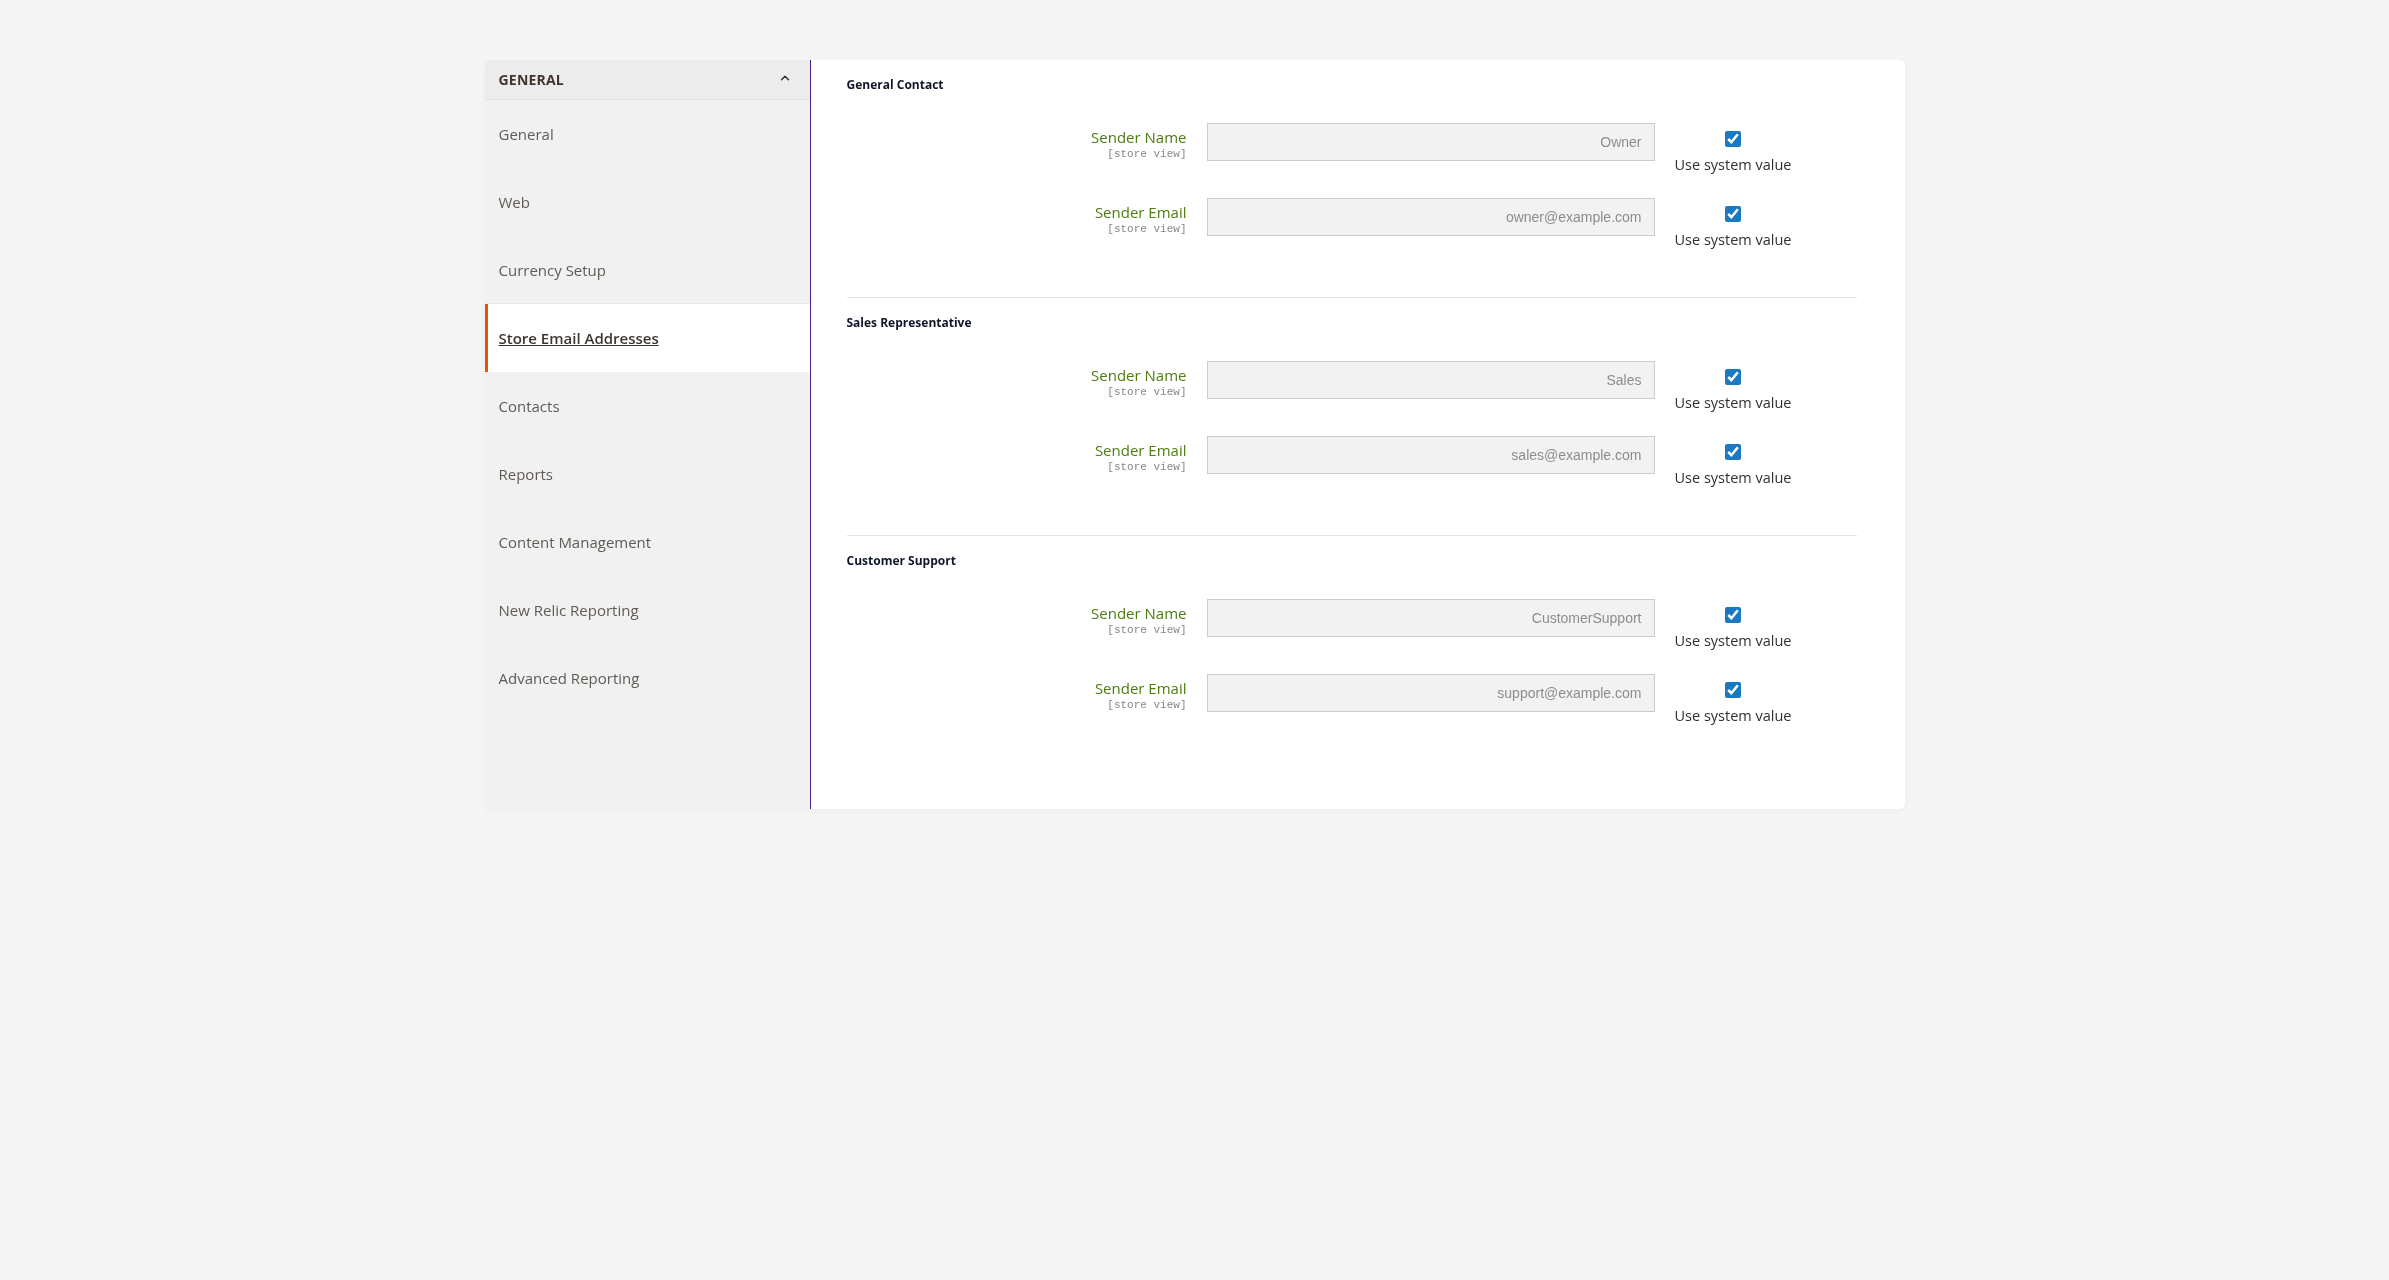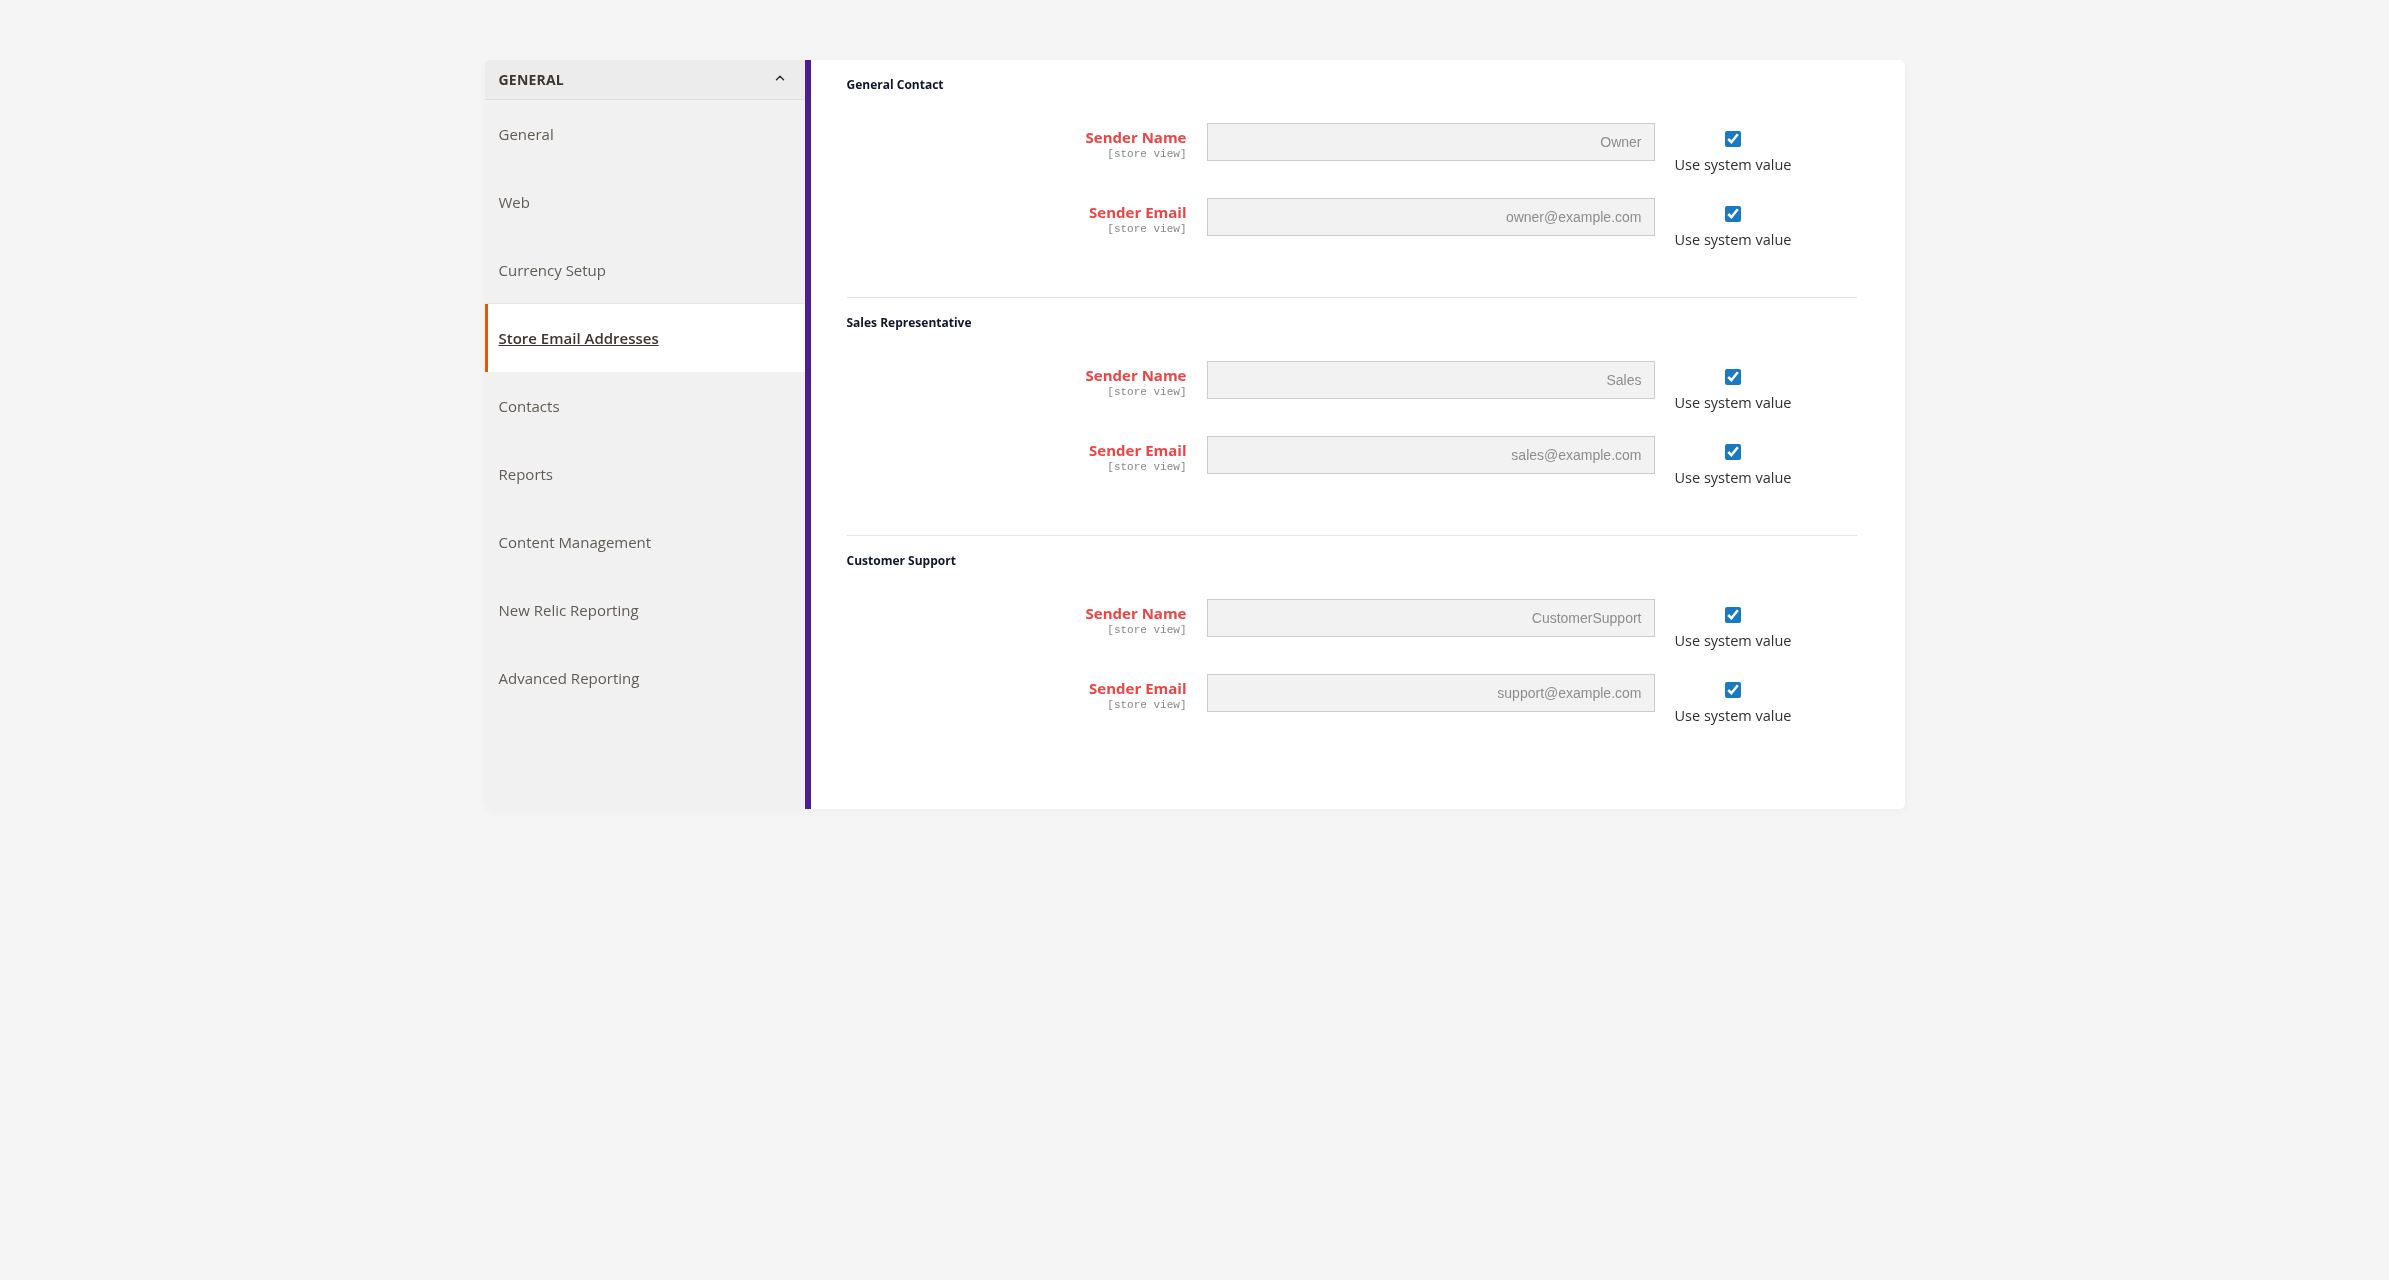--- a/index.html
+++ b/index.html
@@ -19,21 +19,21 @@
       margin: 0 auto;
       overflow: hidden;
       min-height: 680px;
     }
 
     
     .sidebar {
       width: 326px;
       flex: 0 0 326px;
       background: #f1f1f1;
-      border-right: 6px solid #4c1d95;
+      border-right: 1px solid #4c1d95;
     }
     .sidebar-header {
       display: flex;
       align-items: center;
       justify-content: space-between;
       padding: 10px 18px 10px 14px;
       background: #ececec;
       border-bottom: 1px solid #e0e0e0;
     }
     .sidebar-header .title {
@@ -90,22 +90,22 @@
       margin-bottom: 24px;
     }
     .label-col {
       width: 340px;
       flex: 0 0 340px;
       text-align: right;
       padding-top: 6px;
     }
     .label-col .lbl {
       font-size: 15px;
-      font-weight: 700;
-      color: #ef4444;
+      font-weight: 400;
+      color: #4d7c0f;
       line-height: 1.1;
     }
     .label-col .scope {
       font-size: 11px;
       color: #878787;
       line-height: 1.1;
       margin-top: 2px;
       display: block;
       font-family: Liberation Mono, monospace;
     }

